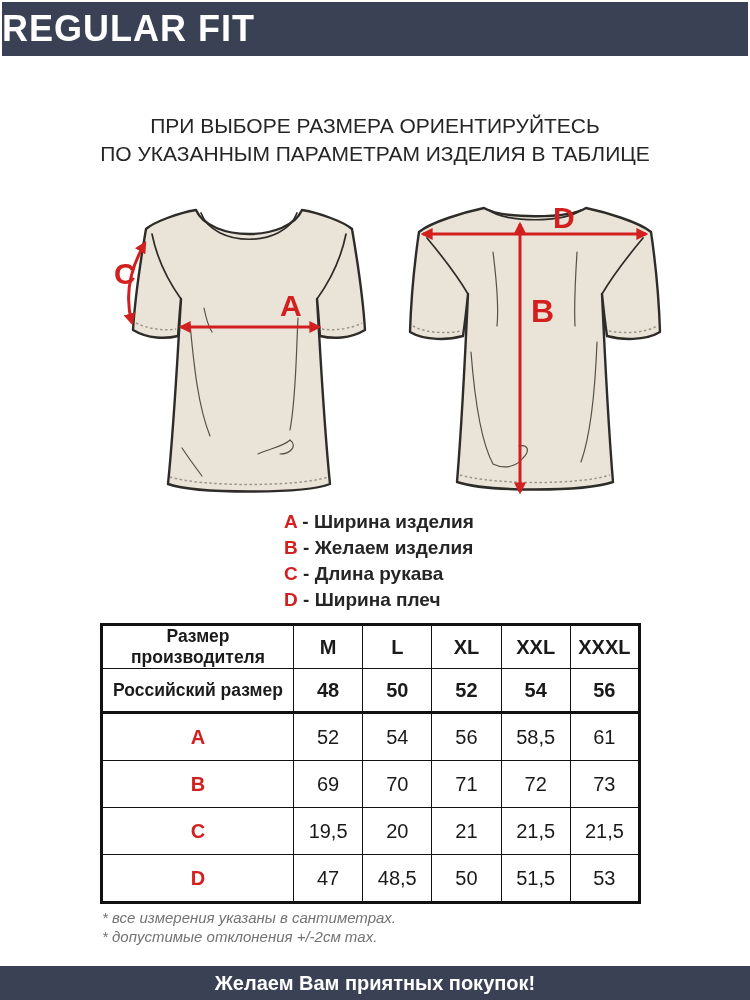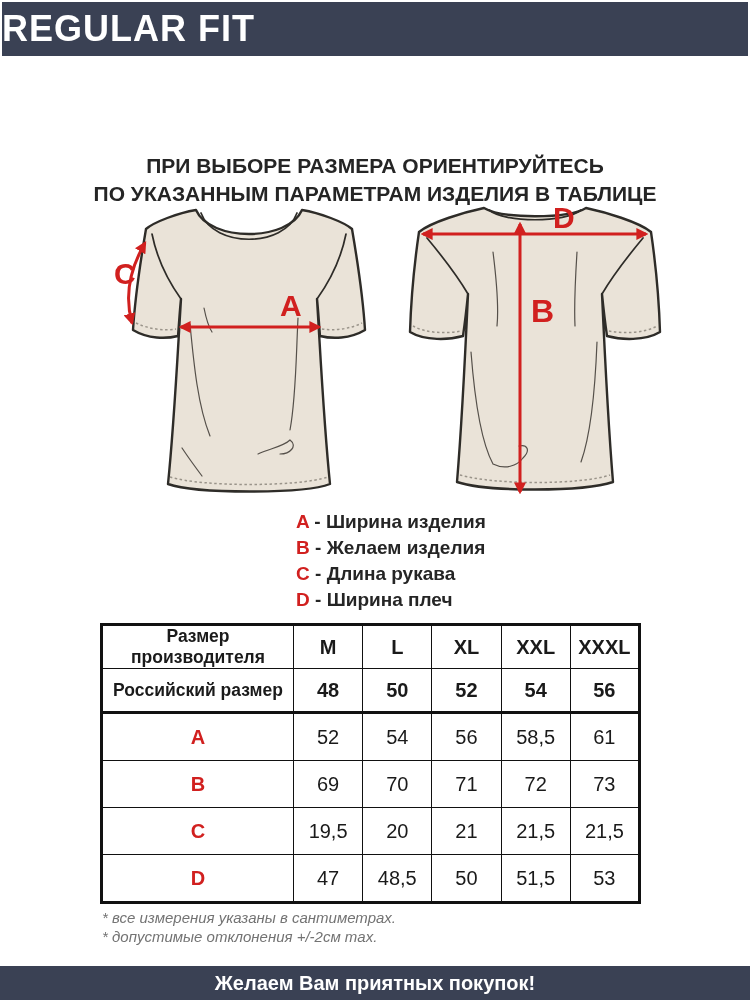--- a/index.html
+++ b/index.html
@@ -10,34 +10,34 @@
   
   .topbar {
     position:absolute; top:2px; left:2px; right:2px; height:54px;
     background:#3a4154; color:#ffffff;
     font-size:36px; font-weight:bold; letter-spacing:1px;
     line-height:54px; padding-right:95px; box-sizing:border-box;
   }
   
   .intro {
     position:absolute; top:112px; left:0; width:750px; text-align:center;
-    font-size:21px; line-height:28px; font-weight:bold; color:#252525;margin-top:40px;
+    font-size:21px; line-height:28px; font-weight:normal; color:#252525;
   }
   
   .shirt-front { position:absolute; left:112px; top:196px; }
   .shirt-back  { position:absolute; left:405px; top:192px; }
   .outline { fill:#eae3d8; stroke:#2e2c28; stroke-width:2.4; stroke-linejoin:round; }
   .seam    { fill:none; stroke:#2e2c28; stroke-width:1.7; stroke-linecap:round; }
   .wrinkle { fill:none; stroke:#55504a; stroke-width:1.2; stroke-linecap:round; }
   .stitch  { fill:none; stroke:#9a948a; stroke-width:1.5; stroke-dasharray:2.5 2.5; }
   .redline { fill:none; stroke:#d1201f; stroke-width:3; }
   .redlabel{ fill:#d1201f; font-family:"Liberation Sans",sans-serif; font-weight:bold; }
   
   .legend {
-    position:absolute; top:509px; left:296px;
+    position:absolute; top:509px; left:284px;
     font-size:19px; font-weight:bold; color:#252525; line-height:26px;
   }
   .legend .k { color:#d1201f; }
   
   .size-table {
     position:absolute; top:623px; left:100px; width:541px;
     border-collapse:collapse; table-layout:fixed; border:3px solid #111111;
   }
   .size-table td {
     border:1.6px solid #111111; text-align:center; vertical-align:middle;

